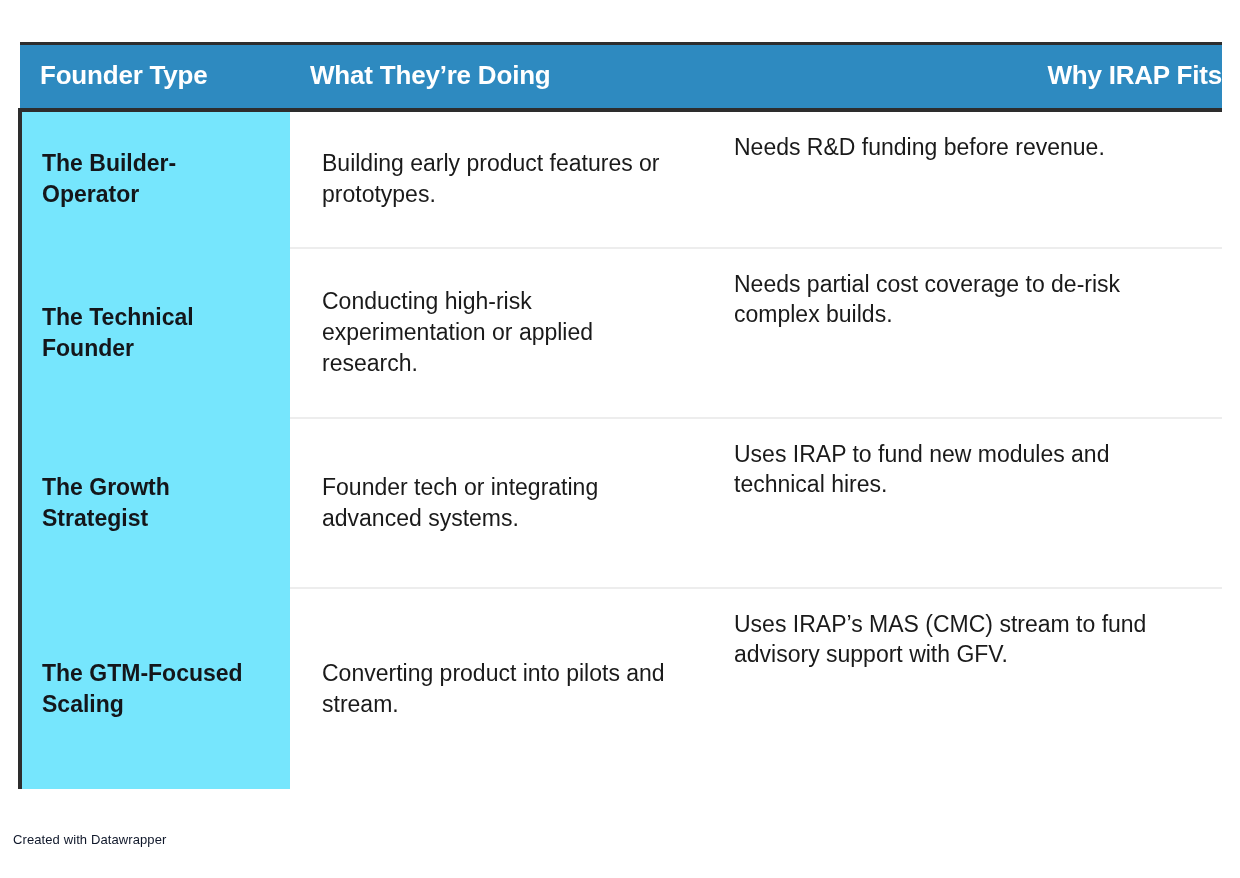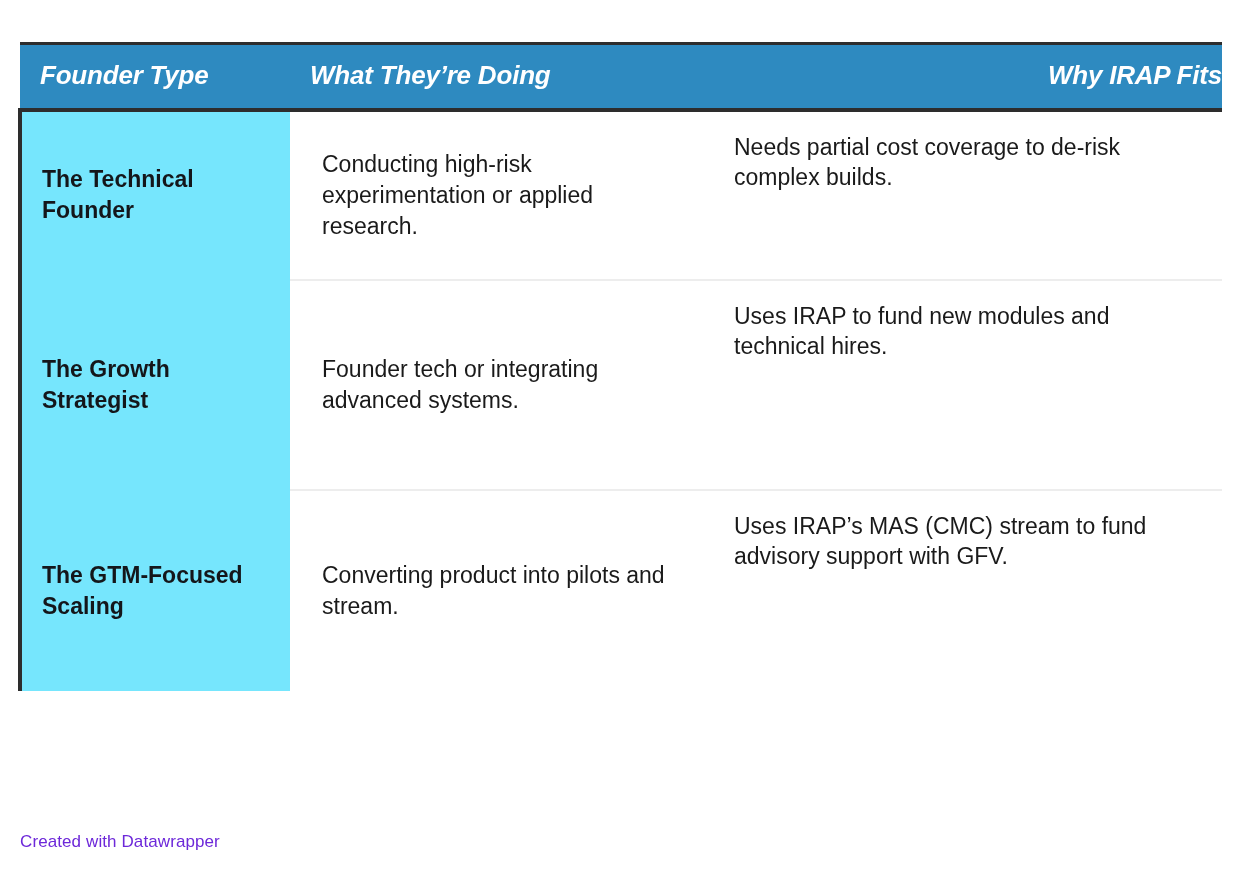--- a/index.html
+++ b/index.html
@@ -29,21 +29,20 @@
     left: 18px;
     top: 42px;
     width: 1202px;
     border-collapse: collapse;
     table-layout: fixed;
   }
 
   
   thead tr {
     background: #404040;
-    font-style: italic;
   }
   thead th {
     background: #2e8ac0;
     color: #ffffff;
     font-size: 26px;
     font-weight: bold;
     text-align: left;
     vertical-align: middle;
     padding: 16px 0 18px 20px;
     height: 66px;
@@ -84,48 +83,53 @@
   }
   td.c-why {
     vertical-align: top;
     padding: 20px 20px 20px 32px;
     width: 520px;
   }
 
   
   tr.r0 td { height: 138px; }
   tr.r1 td { height: 170px; }
-  tr.r2 td { height: 210px; margin-top: 48px; }
+  tr.r2 td { height: 170px; margin-top: 48px; }
   tr.r3 td { height: 201px; margin-top: 32px; }
 
   
   .credit {
     position: absolute;
-    left: 20px;
+    left: 13px;
     top: 832px;
-    font-size: 17px;
-    color: #6d28d9;
+    font-size: 13px;
+    color: #0f172a;
     letter-spacing: 0.1px;
   }
 </style>
 </head>
 <body>
 
 <div class="chart-wrap">
 
   <table class="dw-table">
     <thead>
       <tr>
         <th class="col-1">Founder Type</th>
         <th class="col-2">What They’re Doing</th>
         <th class="col-3">Why IRAP Fits</th>
       </tr>
     </thead>
     <tbody>
 
+      <tr class="r0">
+        <td class="c-type">The Builder-Operator</td>
+        <td class="c-doing">Building early product features or prototypes.</td>
+        <td class="c-why">Needs R&amp;D funding before revenue.</td>
+      </tr>
 
       <tr class="r1">
         <td class="c-type">The Technical Founder</td>
         <td class="c-doing">Conducting high-risk experimentation or applied research.</td>
         <td class="c-why">Needs partial cost coverage to de-risk complex builds.</td>
       </tr>
 
       <tr class="r2">
         <td class="c-type">The Growth Strategist</td>
         <td class="c-doing">Founder tech or integrating advanced systems.</td>

